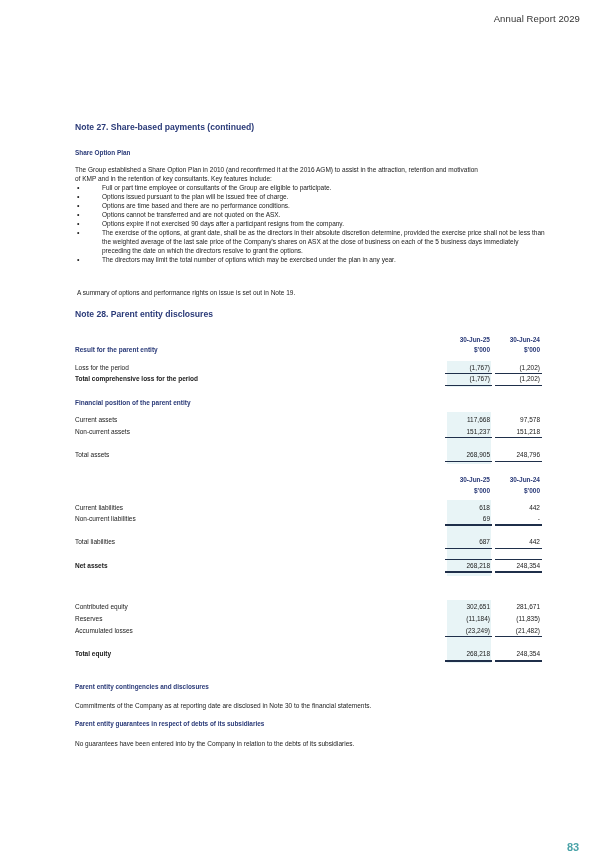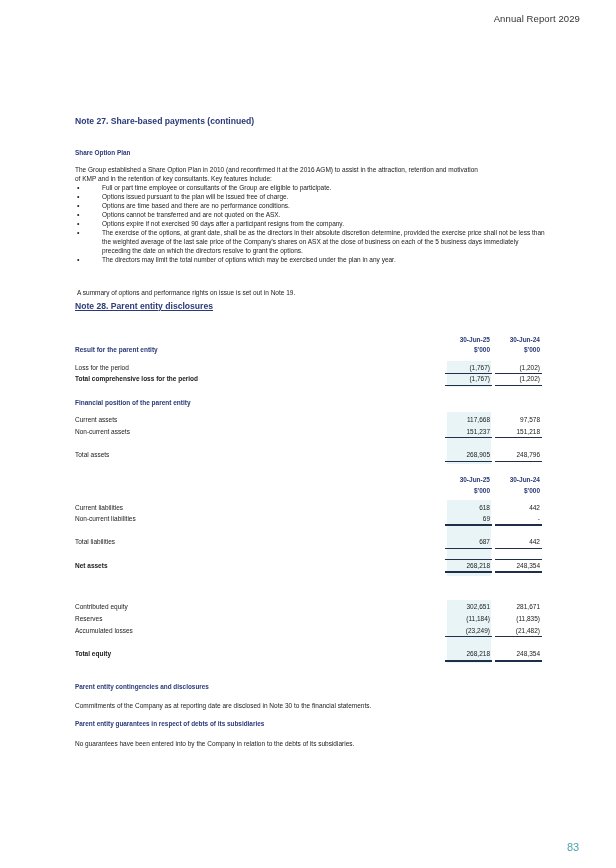--- a/index.html
+++ b/index.html
@@ -1,20 +1,20 @@
 <!DOCTYPE html>
 <html><head>
 <meta charset="utf-8">
 <style>
   * { margin: 0; padding: 0; box-sizing: border-box; }
   html, body { width: 616px; height: 868px; background: #ffffff; overflow: hidden; }
   body { position: relative; font-family: "Liberation Sans", "DejaVu Sans", sans-serif; color: #1a1a1a; }
 
   .page-header { position: absolute; top: 13px; right: 36px; font-size: 9.5px; color: #333333; letter-spacing: 0.1px; }
-  .page-number { position: absolute; top: 841px; left: 567px; font-size: 11px; color: #4aa3a8; font-weight: normal; }
+  .page-number { position: absolute; top: 841px; left: 567px; font-size: 11px; color: #4aa3a8; font-weight: bold; }
 
   .note-title { position: absolute; left: 75px; font-size: 8.6px; font-weight: bold; color: #2a3a78; }
   .sub-heading { position: absolute; left: 75px; font-size: 6.4px; font-weight: bold; color: #2a3a78; }
   .para { position: absolute; left: 75px; width: 470px; font-size: 6.5px; line-height: 9px; color: #1a1a1a; }
 
   .bullets { position: absolute; left: 75px; width: 470px; font-size: 6.5px; line-height: 9px; list-style: none; }
   .bullets li { position: relative; padding-left: 27px; }
   .bullets li .dot { position: absolute; left: 2px; top: 0; font-size: 7px; }
   .col-hl { position: absolute; left: 447px; width: 44px; background: #e8f4f6; }
   .row { position: absolute; left: 75px; width: 470px; height: 11px; font-size: 6.5px; }
@@ -28,38 +28,38 @@
   .rule { position: absolute; height: 1px; background: #1f2f4a; }
   .rule.r1 { left: 445px; width: 47px; }
   .rule.r2 { left: 495px; width: 47px; }
   .rule.thick { height: 2px; }
 </style>
 </head>
 <body>
 
 <div class="page-header">Annual Report 2029</div>
 
-<div class="note-title" style="top:116px;text-align:center;">Note 27. Share-based payments (continued)</div>
+<div class="note-title" style="top:122px;text-align:center;">Note 27. Share-based payments (continued)</div>
 <div class="sub-heading" style="top:149px;">Share Option Plan</div>
 <div class="para" style="top:165px;">
   <div>The Group established a Share Option Plan in 2010 (and reconfirmed it at the 2016 AGM) to assist in the attraction, retention and motivation</div>
   <div>of KMP and in the retention of key consultants. Key features include:</div>
 </div>
 <ul class="bullets" style="top:183px;">
   <li><span class="dot">•</span><span>Full or part time employee or consultants of the Group are eligible to participate.</span></li>
   <li><span class="dot">•</span><span>Options issued pursuant to the plan will be issued free of charge.</span></li>
   <li><span class="dot">•</span><span>Options are time based and there are no performance conditions.</span></li>
   <li><span class="dot">•</span><span>Options cannot be transferred and are not quoted on the ASX.</span></li>
   <li><span class="dot">•</span><span>Options expire if not exercised 90 days after a participant resigns from the company.</span></li>
   <li><span class="dot">•</span><span>The exercise of the options, at grant date, shall be as the directors in their absolute discretion determine, provided the exercise price shall not be less than the weighted average of the last sale price of the Company's shares on ASX at the close of business on each of the 5 business days immediately preceding the date on which the directors resolve to grant the options.</span></li>
   <li><span class="dot">•</span><span>The directors may limit the total number of options which may be exercised under the plan in any year.</span></li>
 </ul>
 <div class="para" style="top:288px; left:77px;">A summary of options and performance rights on issue is set out in Note 19.</div>
 
-<div class="note-title" style="top:301px;text-decoration:underline;">Note 28. Parent entity disclosures</div>
+<div class="note-title" style="top:309px;">Note 28. Parent entity disclosures</div>
 
 <div class="col-hl" style="top:361px; height:26px;"></div>
 <div class="col-hl" style="top:412px; height:52px;"></div>
 <div class="col-hl" style="top:500px; height:76px;"></div>
 <div class="col-hl" style="top:600px; height:63px;"></div>
 
 <div class="row head" style="top:336px;">
   <span class="v1">30-Jun-25</span>
   <span class="v2">30-Jun-24</span>
 </div>

